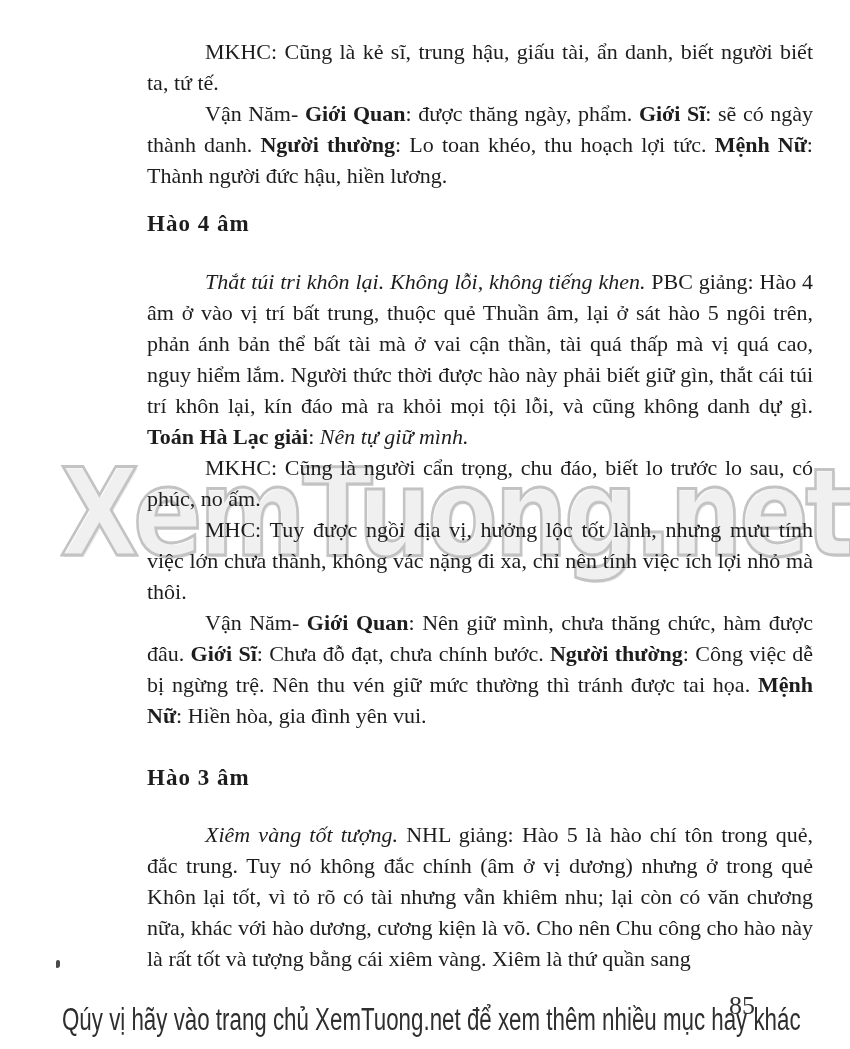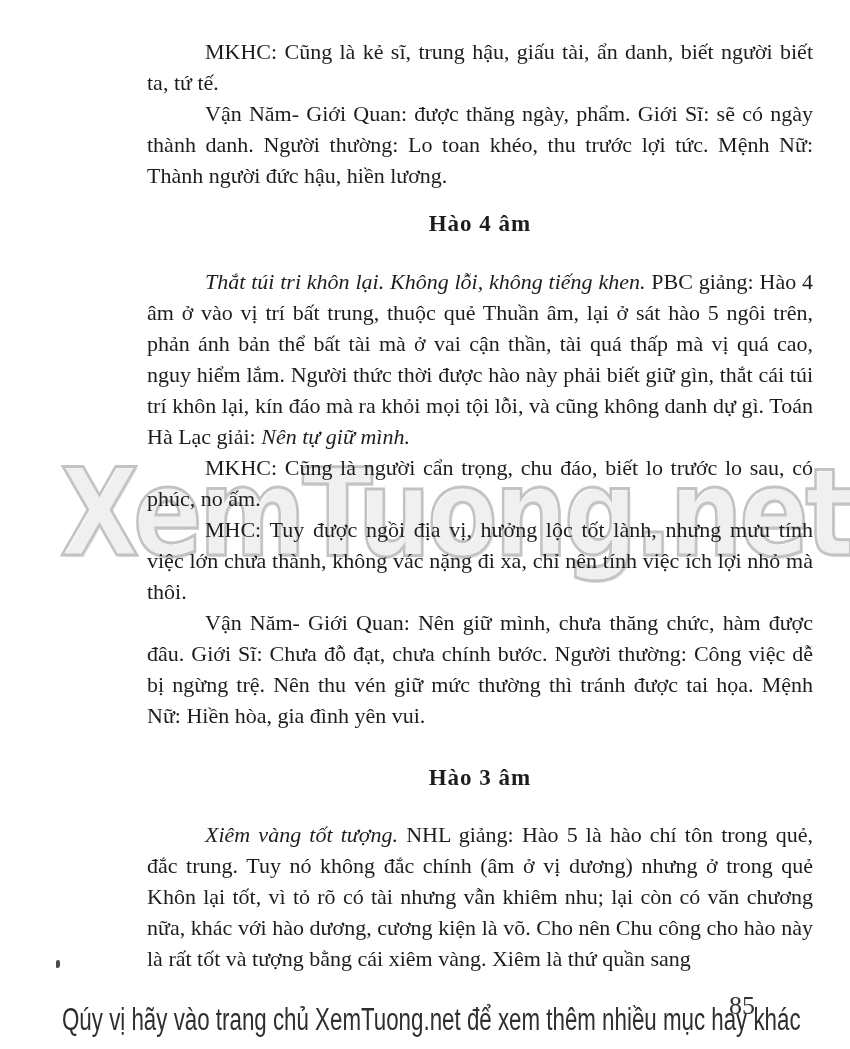--- a/index.html
+++ b/index.html
@@ -36,25 +36,25 @@
     position: absolute;
     left: 147px; top: 36px;
     width: 666px;
     z-index: 1;
     font-size: 22px;
     line-height: 31px;
     color: #1d1d1d;
     text-align: justify;
   }
   .body-text p { margin: 0; text-indent: 58px; }
-  .b { font-weight: 400; }
+  .b { font-weight: 700; }
   .i { font-style: italic; }
 
   .hao {
-    text-align: center;
+    text-align: left;
     text-indent: 0;
     font-weight: 700;
     font-size: 23px;
     margin: 17px 0 27px 0;
     letter-spacing: 1px;
   }
   .hao5 { margin: 31px 0 26px 0; }
 
   
   .pageno {
@@ -94,21 +94,21 @@
 <body>
 
 <div class="sheet">
 
   <div class="watermark">XemTuong.net</div>
 
   <div class="body-text">
 
     <p><span>MKHC: Cũng là kẻ sĩ, trung hậu, giấu tài, ẩn danh, biết người biết ta, tứ tế.</span></p>
 
-    <p><span>Vận Năm- </span><span class="b">Giới Quan</span><span>: được thăng ngày, phẩm. </span><span class="b">Giới Sĩ</span><span>: sẽ có ngày thành danh. </span><span class="b">Người thường</span><span>: Lo toan khéo, thu trước lợi tức. </span><span class="b">Mệnh Nữ</span><span>: Thành người đức hậu, hiền lương.</span></p>
+    <p><span>Vận Năm- </span><span class="b">Giới Quan</span><span>: được thăng ngày, phẩm. </span><span class="b">Giới Sĩ</span><span>: sẽ có ngày thành danh. </span><span class="b">Người thường</span><span>: Lo toan khéo, thu hoạch lợi tức. </span><span class="b">Mệnh Nữ</span><span>: Thành người đức hậu, hiền lương.</span></p>
 
     <h2 class="hao">Hào 4 âm</h2>
 
     <p><span class="i">Thắt túi tri khôn lại. Không lỗi, không tiếng khen. </span><span>PBC giảng: Hào 4 âm ở vào vị trí bất trung, thuộc quẻ Thuần âm, lại ở sát hào 5 ngôi trên, phản ánh bản thể bất tài mà ở vai cận thần, tài quá thấp mà vị quá cao, nguy hiểm lắm. Người thức thời được hào này phải biết giữ gìn, thắt cái túi trí khôn lại, kín đáo mà ra khỏi mọi tội lỗi, và cũng không danh dự gì. </span><span class="b">Toán Hà Lạc giải</span><span>: </span><span class="i">Nên tự giữ mình.</span></p>
 
     <p><span>MKHC: Cũng là người cẩn trọng, chu đáo, biết lo trước lo sau, có phúc, no ấm.</span></p>
 
     <p><span>MHC: Tuy được ngồi địa vị, hưởng lộc tốt lành, nhưng mưu tính việc lớn chưa thành, không vác nặng đi xa, chỉ nên tính việc ích lợi nhỏ mà thôi.</span></p>
 
     <p><span>Vận Năm- </span><span class="b">Giới Quan</span><span>: Nên giữ mình, chưa thăng chức, hàm được đâu. </span><span class="b">Giới Sĩ</span><span>: Chưa đỗ đạt, chưa chính bước. </span><span class="b">Người thường</span><span>: Công việc dễ bị ngừng trệ. Nên thu vén giữ mức thường thì tránh được tai họa. </span><span class="b">Mệnh Nữ</span><span>: Hiền hòa, gia đình yên vui.</span></p>

